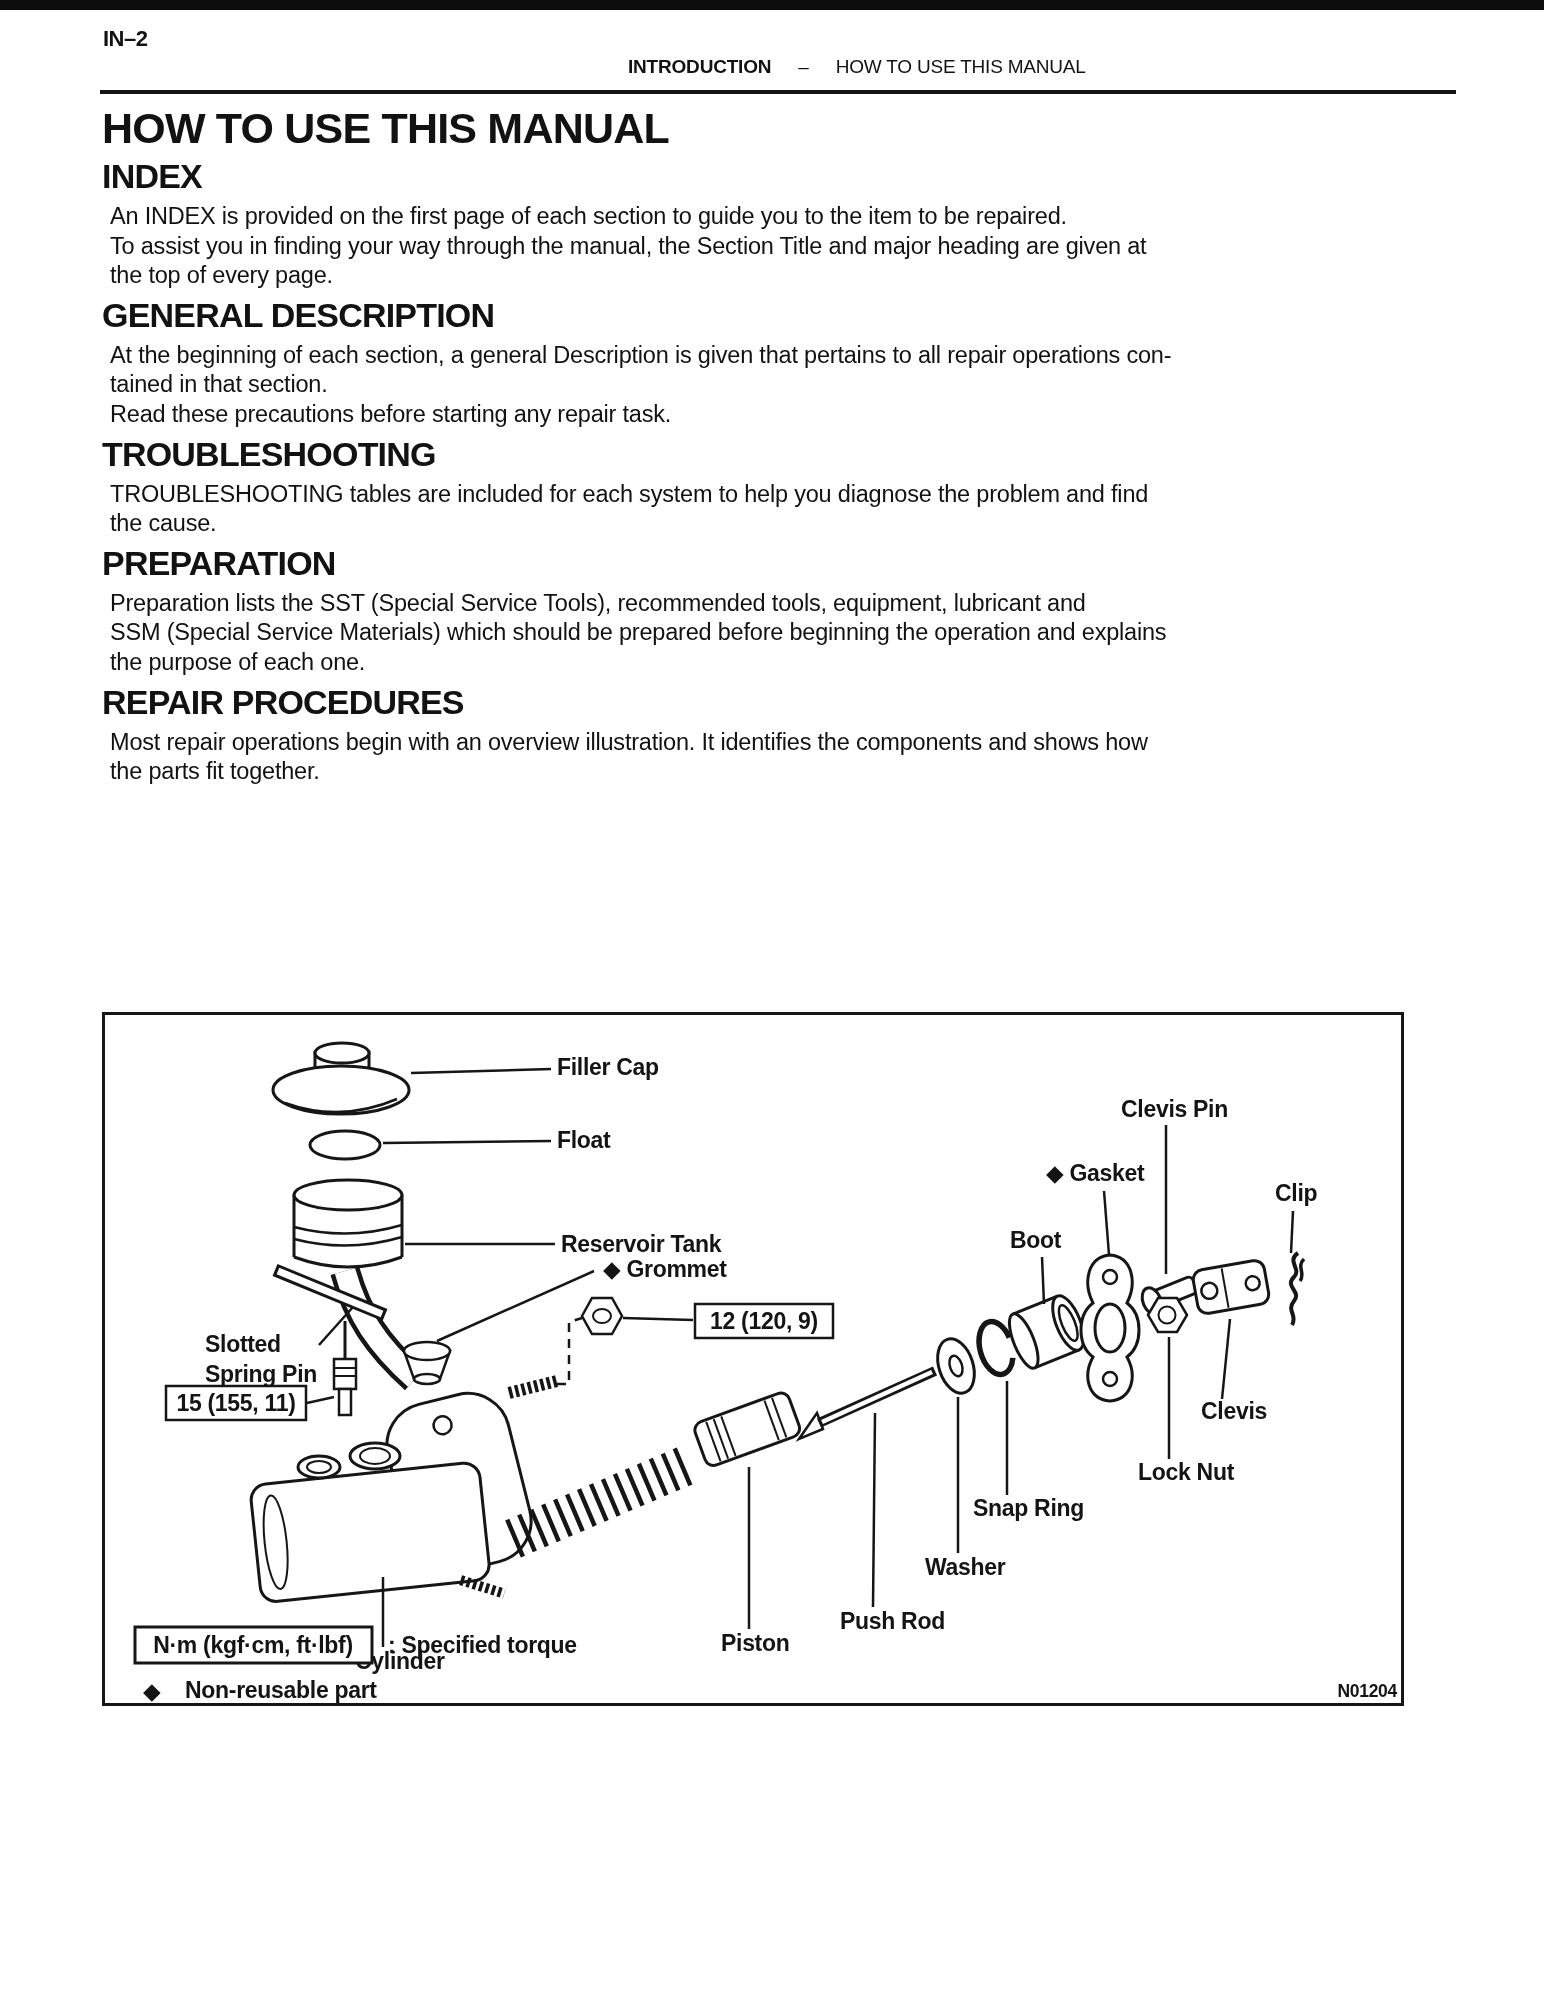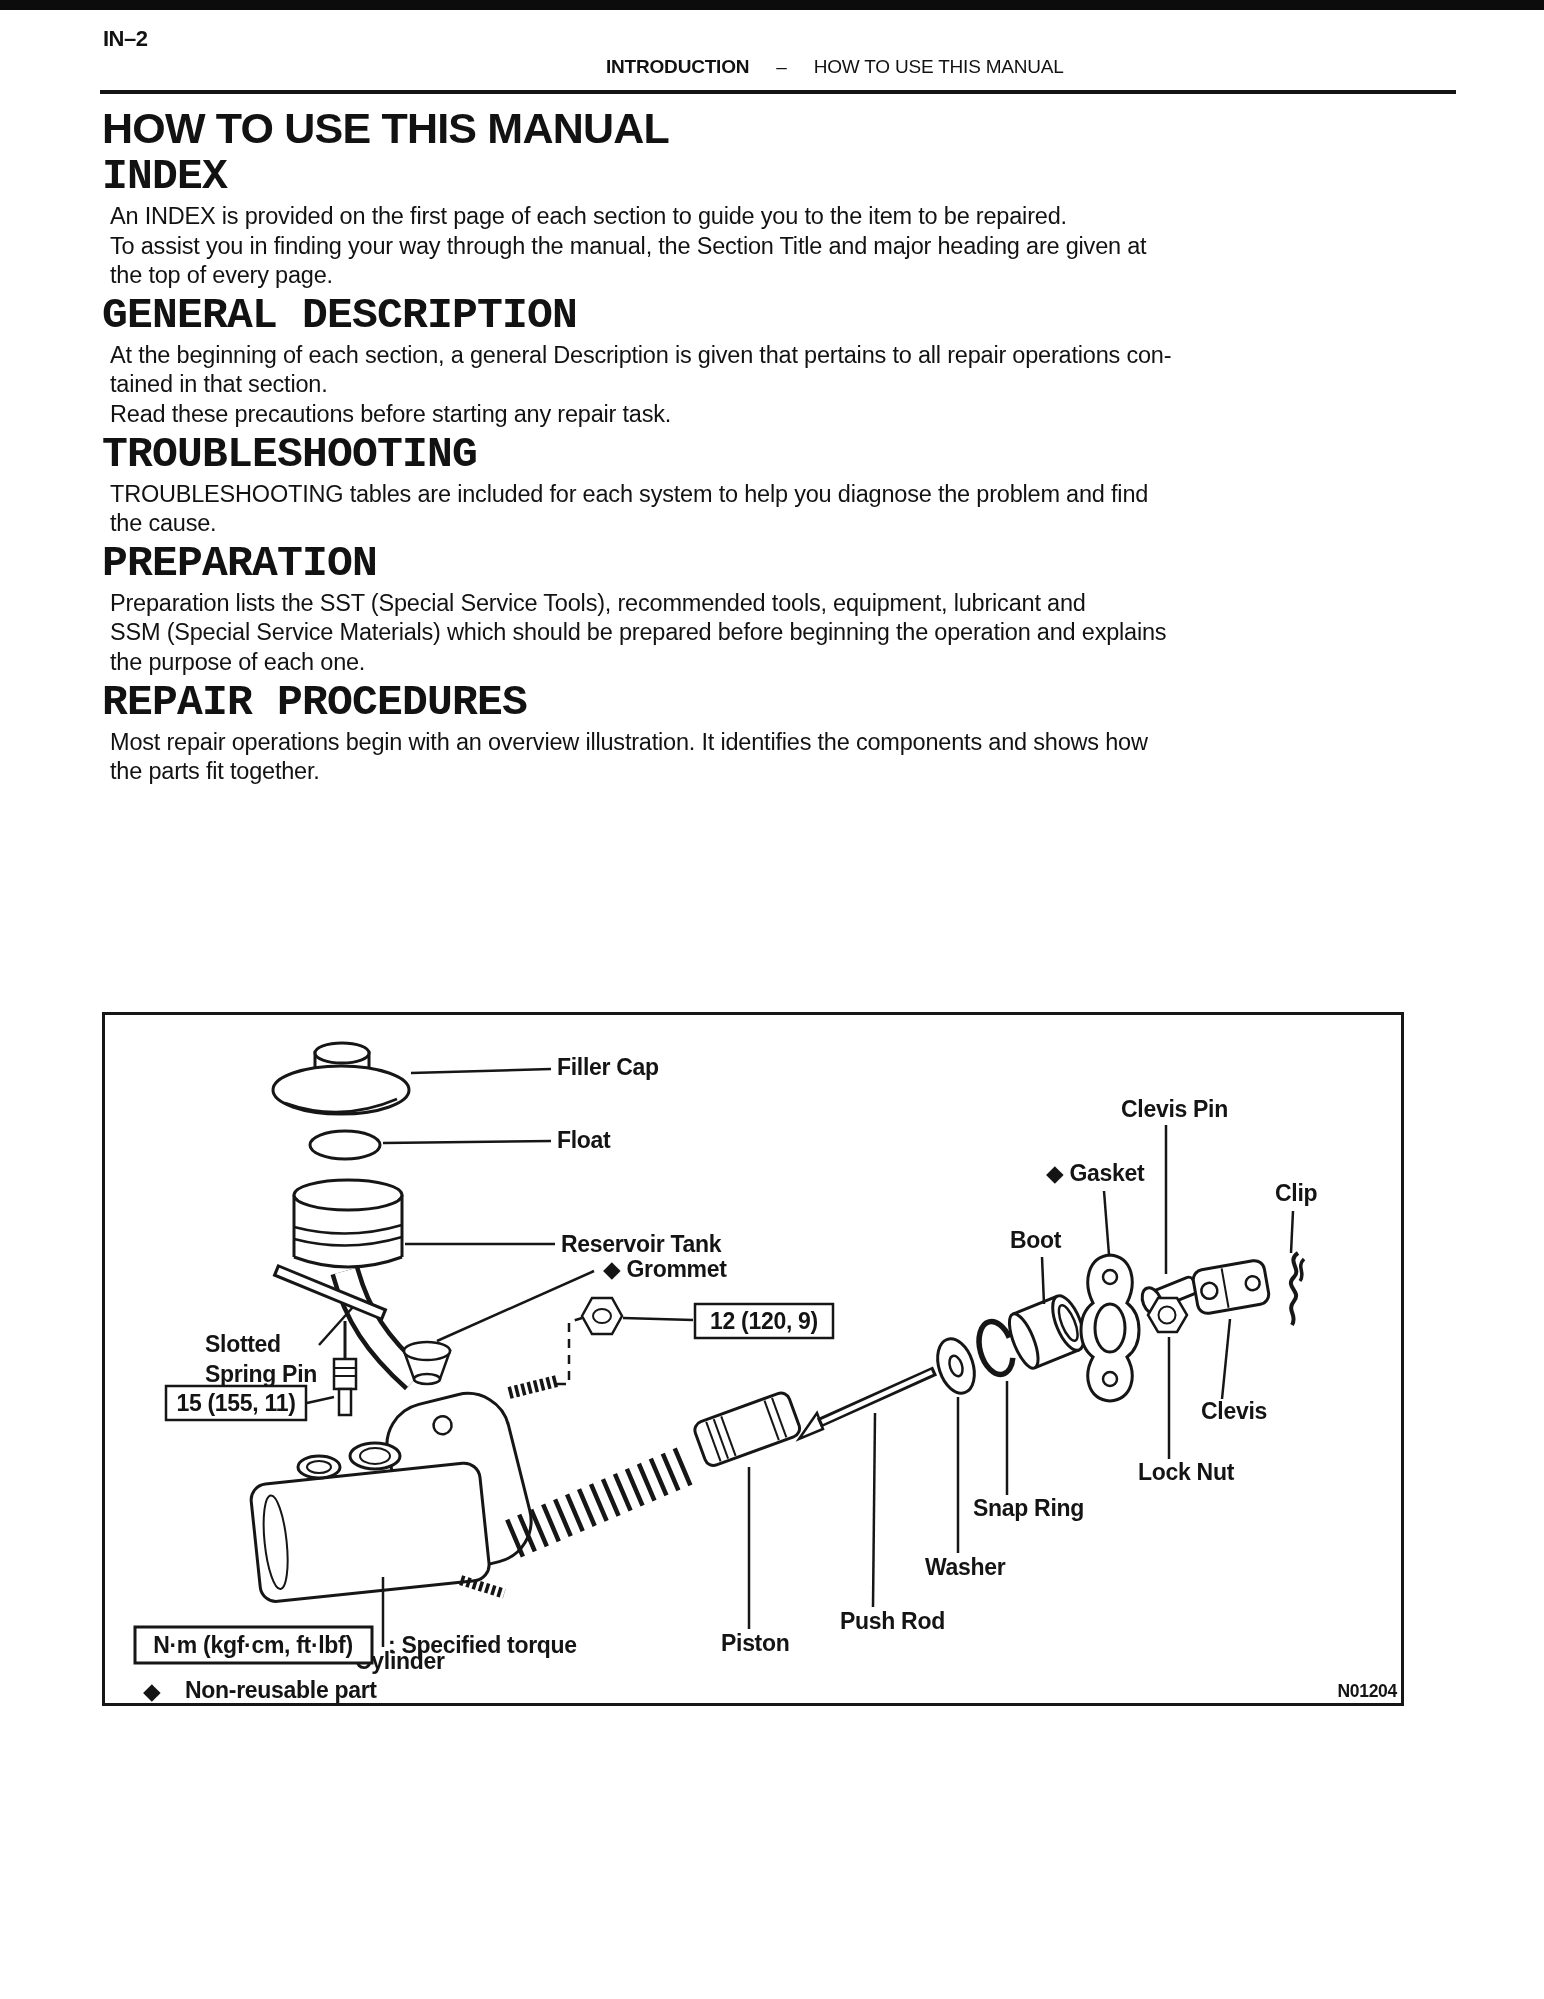--- a/index.html
+++ b/index.html
@@ -1,26 +1,26 @@
 <!DOCTYPE html>
 <html><head>
 <meta charset="utf-8">
 <style>
   html,body{margin:0;padding:0;background:#e8e8e8;}
   .page{position:relative;width:1544px;height:1999px;background:#ffffff;
         font-family:"Liberation Sans","DejaVu Sans",sans-serif;color:#121212;overflow:hidden;}
   .top-bar{position:absolute;top:0;left:0;width:100%;height:10px;background:#0c0c0c;}
   .header-area{position:relative;height:97px;}
   .page-code{position:absolute;left:103px;top:26px;font-size:22px;font-weight:700;letter-spacing:-0.5px;}
-  .header-center{position:absolute;left:606px;top:56px;display:flex;gap:27px;align-items:baseline;white-space:nowrap;font-size:19px;letter-spacing:-0.2px;}
+  .header-center{position:absolute;left:628px;top:56px;display:flex;gap:27px;align-items:baseline;white-space:nowrap;font-size:19px;letter-spacing:-0.2px;}
   .header-center .sec{font-weight:700;}
   .header-rule{position:absolute;left:100px;top:90px;width:1356px;height:4px;background:#141414;}
   .main{padding:0 88px 0 102px;}
   h1.page-title{font-size:43px;line-height:47px;font-weight:700;margin:8px 0 0 0;letter-spacing:-0.8px;}
-  h2.section-heading{font-size:43px;line-height:47px;font-weight:700;margin:1px 0 2px 0;letter-spacing:-0.8px;font-family:Liberation Mono, monospace;}
+  h2.section-heading{font-size:34px;line-height:47px;font-weight:700;margin:1px 0 2px 0;letter-spacing:-0.8px;}
   .body-line{font-size:23.5px;line-height:29.6px;letter-spacing:-0.2px;margin-left:8px;}
   .diagram-figure{margin-top:225px;width:1296px;height:688px;border:3px solid #161616;background:#fff;}
   .diagram-svg{display:block;width:1296px;height:688px;}
   .diagram-svg text{font-family:"Liberation Sans","DejaVu Sans",sans-serif;font-weight:700;fill:#141414;font-size:23px;letter-spacing:-0.3px;stroke:none;}
   .diagram-svg text.small{font-size:17.5px;font-weight:700;}
 </style>
 </head>
 <body>
 
 <div class="page">

